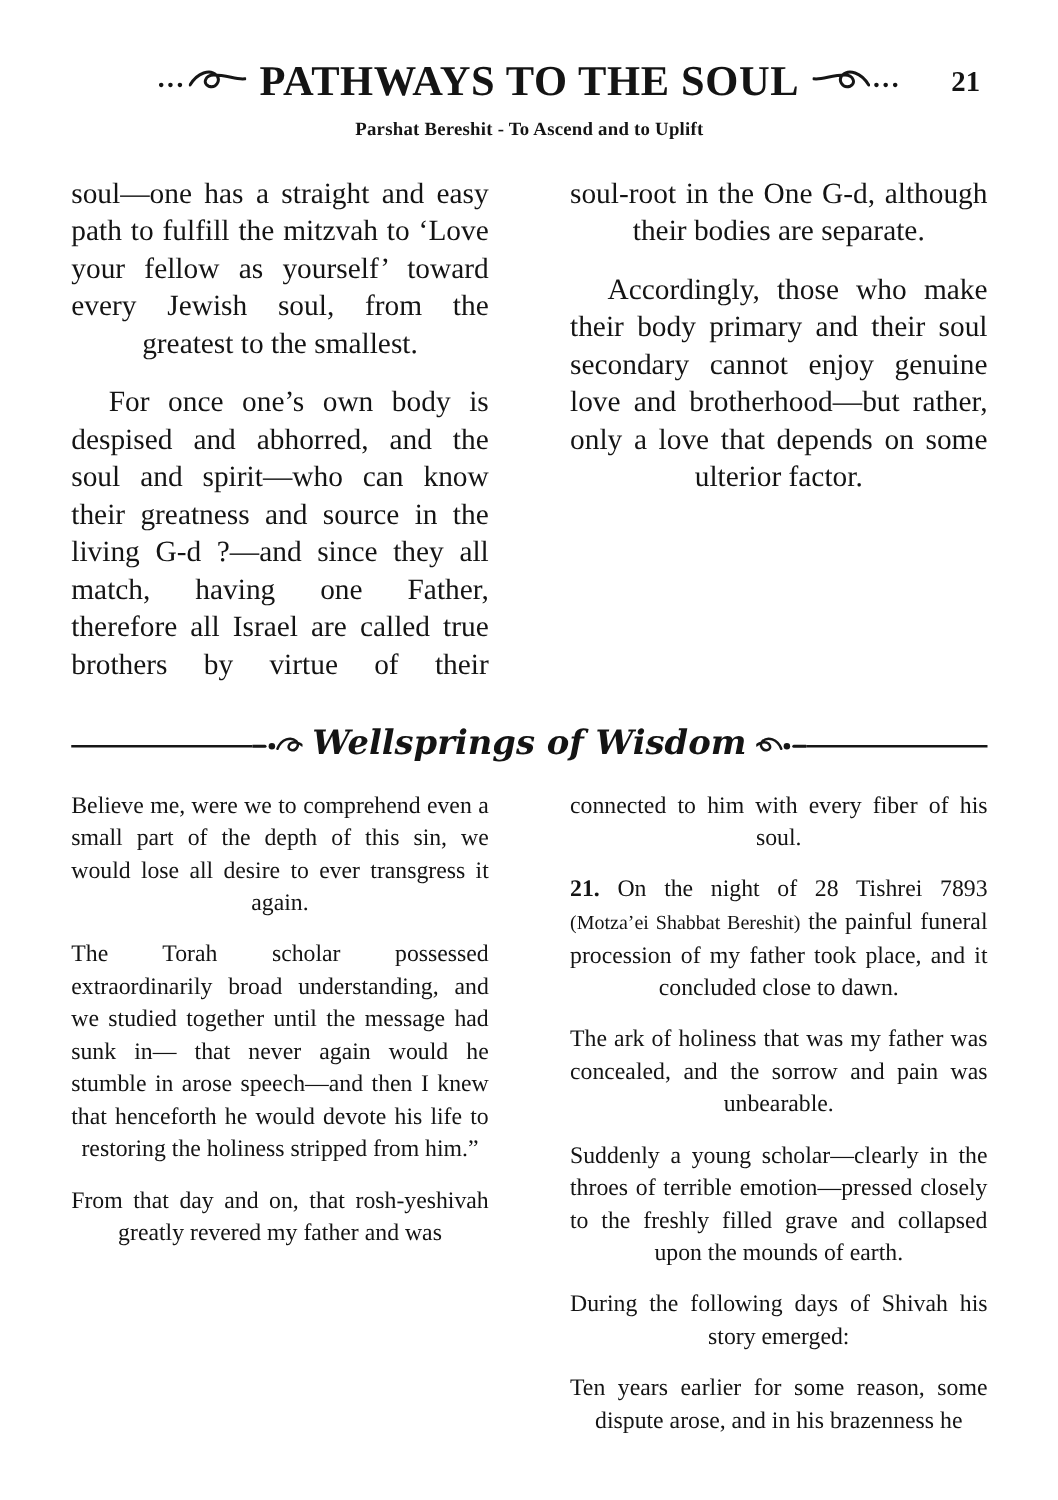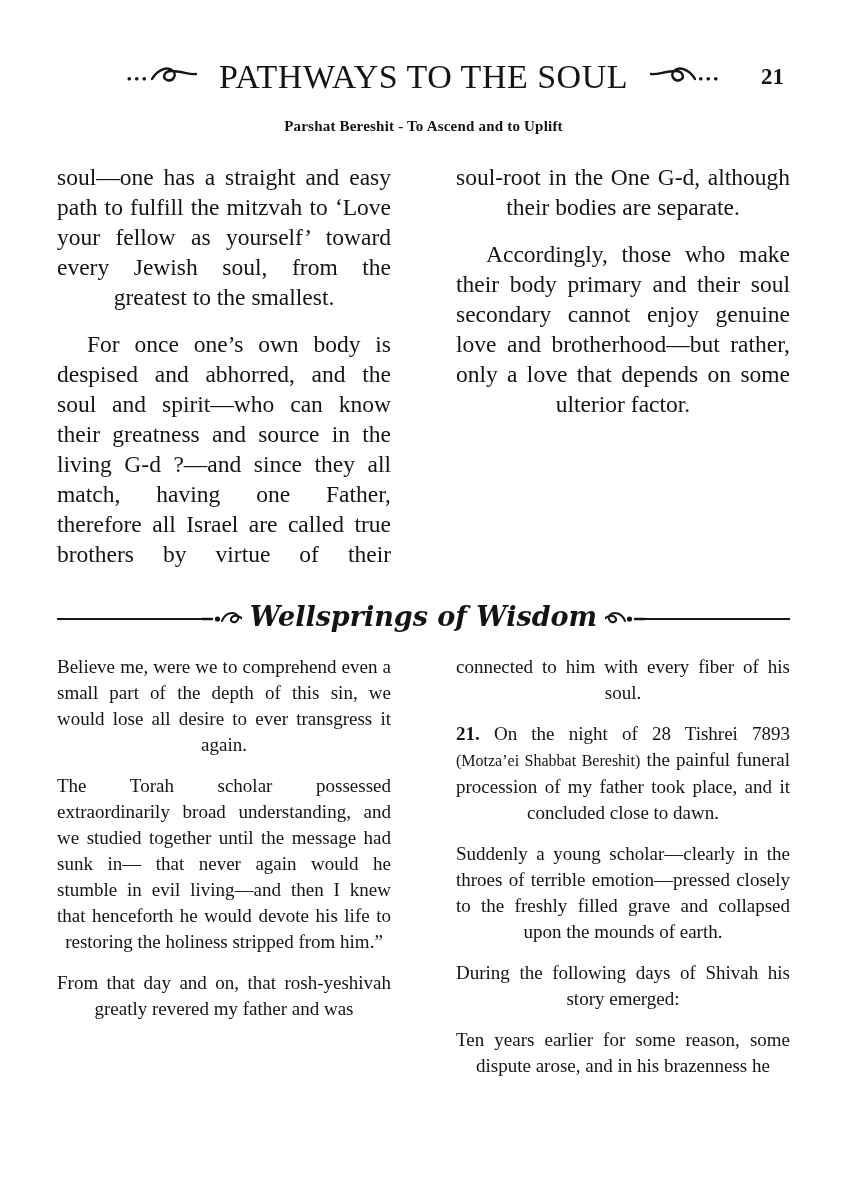--- a/index.html
+++ b/index.html
@@ -26,23 +26,23 @@
   .masthead { position: relative; }
   .title-row {
     display: flex;
     align-items: center;
     justify-content: center;
     gap: 8px;
     position: relative;
     margin-top: 10px;
   }
   .page-title {
-    margin: 14px;
+    margin: 3px;
     font-size: 34px;
-    font-weight: normal;
+    font-weight: bold;
     letter-spacing: 0.5px;
     white-space: nowrap;
   }
   .orn {
     display: inline-flex;
     align-items: center;
     gap: 2px;
   }
   .orn .dots {
     font-size: 22px;
@@ -182,25 +182,26 @@
         <circle cx="15.5" cy="9" r="2.6" fill="#161616"></circle>
         <path d="M20,11 C23,3 31,1 35,5 C38,8 35,13 31,12 C27,11 29,5 35,6 C37,6.4 39,7.5 40,8.4" fill="none" stroke="#161616" stroke-width="2" stroke-linecap="round"></path>
       </svg>
     </span>
     <hr class="rule">
   </div>
 
   <section class="cols well-text">
     <div class="col">
       <p>Believe me, were we to comprehend even a small part of the depth of this sin, we would lose all desire to ever transgress it again.</p>
-      <p>The Torah scholar possessed extraordinarily broad understanding, and we studied together until the message had sunk in— that never again would he stumble in evil living—and then I knew that henceforth he would devote his life to restoring the holiness stripped from him.”</p>
+      <p>The Torah scholar possessed extraordinarily broad understanding, and we studied together until the message had sunk in— that never again would he stumble in arose speech—and then I knew that henceforth he would devote his life to restoring the holiness stripped from him.”</p>
       <p class="cont">From that day and on, that rosh-yeshivah greatly revered my father and was</p>
     </div>
     <div class="col">
       <p>connected to him with every fiber of his soul.</p>
       <p><span class="bold-num">21.</span> <span>On the night of 28 Tishrei 7893</span> <span class="small-paren">(Motza’ei Shabbat Bereshit)</span> <span>the painful funeral procession of my father took place, and it concluded close to dawn.</span></p>
+      <p>The ark of holiness that was my father was concealed, and the sorrow and pain was unbearable.</p>
       <p>Suddenly a young scholar—clearly in the throes of terrible emotion—pressed closely to the freshly filled grave and collapsed upon the mounds of earth.</p>
       <p>During the following days of Shivah his story emerged:</p>
       <p class="cont">Ten years earlier for some reason, some dispute arose, and in his brazenness he</p>
     </div>
   </section>
 
 </div>
 
 </body></html>

